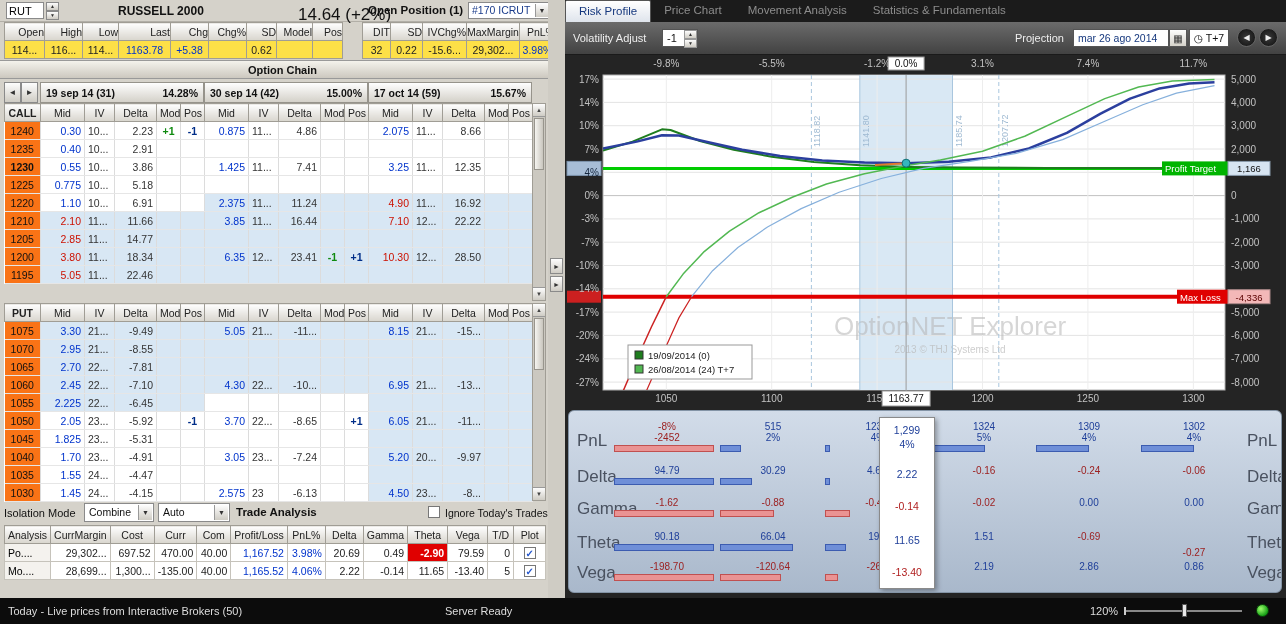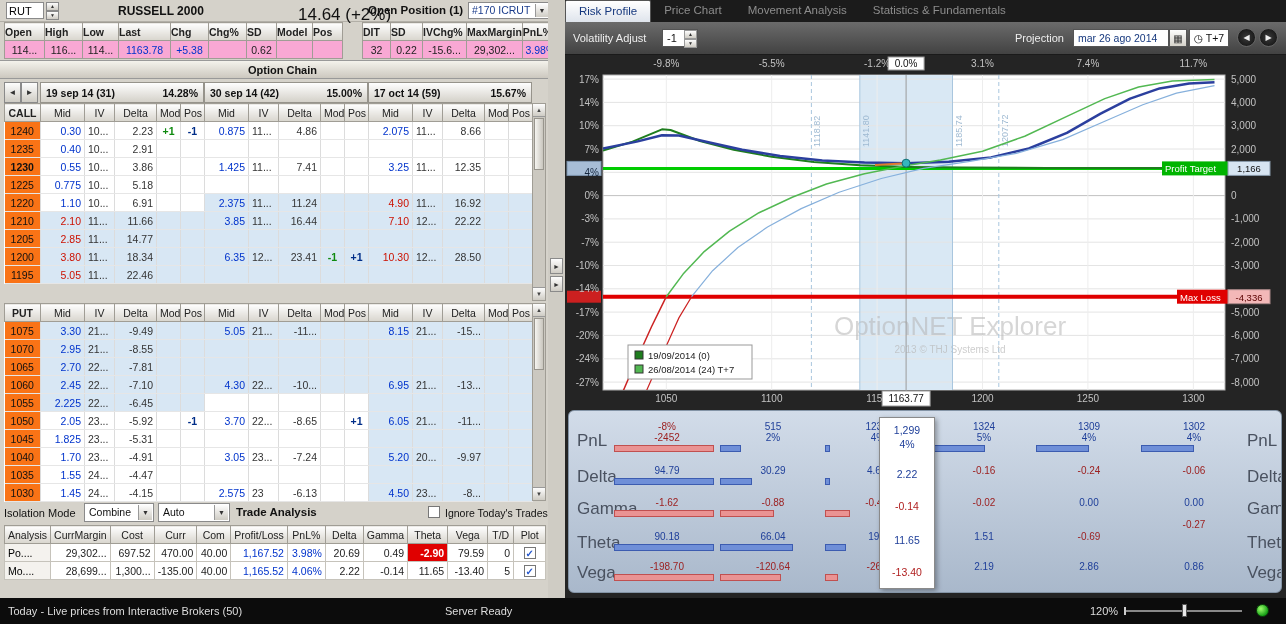--- a/index.html
+++ b/index.html
@@ -12,22 +12,22 @@
 .sym{position:absolute;left:6px;top:2px;width:38px;height:17px;border:1px solid #8a8a8a;font-size:11px;padding:0 2px;background:#fff;}
 .spin{position:absolute;left:46px;top:2px;width:13px;height:17px;display:flex;flex-direction:column;}
 .spin div{flex:1;border:1px solid #8a8a8a;background:linear-gradient(#fdfdfd,#cfccc4);font-size:5px;line-height:7px;text-align:center;color:#333;}
 .instr{position:absolute;left:118px;top:4px;font-size:12px;font-weight:bold;color:#111;}
 .lastchg{position:absolute;left:298px;top:5px;font-size:17px;color:#111;}
 .openpos{position:absolute;left:368px;top:4px;font-size:11.5px;font-weight:bold;color:#111;}
 .posdd{position:absolute;left:468px;top:2px;width:82px;height:17px;background:#fff;border:1px solid #8a8a8a;font-size:10.5px;color:#1a3c8c;padding:1px 3px;}
 .posdd .arr{position:absolute;right:1px;top:1px;width:13px;height:13px;background:linear-gradient(#fdfdfd,#cfccc4);border-left:1px solid #999;font-size:7px;text-align:center;line-height:13px;color:#333;}
 table.q{border-collapse:collapse;table-layout:fixed;position:absolute;top:22px;}
 table.q td{border:1px solid #a09d95;height:18px;font-size:10.5px;overflow:hidden;white-space:nowrap;}
-td.qh{background:linear-gradient(#fefefe,#d8d5cd);text-align:left;color:#222;font-weight:bold;}
-td.qv{background:#f9a8d4;text-align:center;color:#222;}
+td.qh{background:linear-gradient(#fefefe,#d8d5cd);text-align:right;color:#222;}
+td.qv{background:#fde047;text-align:center;color:#222;}
 td.qv.blue{color:#0033cc;}
 #quote-left{left:4px;}#quote-right{left:362px;}
 .octitle{position:absolute;left:0;top:60px;width:565px;height:19px;background:linear-gradient(#f4f2ec,#ccc8bf);border-top:1px solid #999;border-bottom:1px solid #999;text-align:center;font-size:11px;font-weight:bold;line-height:18px;color:#111;}
 .navbtn{position:absolute;top:82px;width:17px;height:21px;background:linear-gradient(#fdfdfd,#cfccc4);border:1px solid #8a8a8a;font-size:8px;text-align:center;line-height:20px;color:#333;}
 #expiries{position:absolute;left:40px;top:82px;display:flex;}
 .exp{width:164px;height:21px;background:linear-gradient(#fefefe,#d4d1c9);border:1px solid #96938b;display:flex;justify-content:space-between;align-items:center;padding:0 5px;font-size:10.5px;font-weight:bold;color:#111;}
 table.chain{border-collapse:collapse;table-layout:fixed;width:528px;position:absolute;left:4px;background:#fff;}
 #call-tbl{top:103px;}
 #put-tbl{top:303px;}
 table.chain td{height:18px;font-size:10.5px;border-right:1px solid #dcdcdc;border-bottom:1px solid #e6e6e6;overflow:hidden;white-space:nowrap;padding:0 3px;}
@@ -965,21 +965,21 @@
           <div class="gval pos">1302</div>
           <div class="gval pos">4%</div>
           <div class="gbar pb" style="width:53px"></div>
         </div>
         <div class="gcell" style="left:570px;top:54px">
           <div class="gval neg">-0.06</div>
         </div>
         <div class="gcell" style="left:570px;top:86px">
           <div class="gval pos">0.00</div>
         </div>
-        <div class="gcell" style="left:570px;top:108px">
+        <div class="gcell" style="left:570px;top:136px">
           <div class="gval neg">-0.27</div>
         </div>
         <div class="gcell" style="left:570px;top:150px">
           <div class="gval pos">0.86</div>
         </div>
         <div class="gpopup" style="left:310px">
           <div class="pv pos" style="top:6px">1,299</div>
           <div class="pv pos" style="top:20px">4%</div>
           <div class="pv pos" style="top:50px">2.22</div>
           <div class="pv neg" style="top:82px">-0.14</div>

